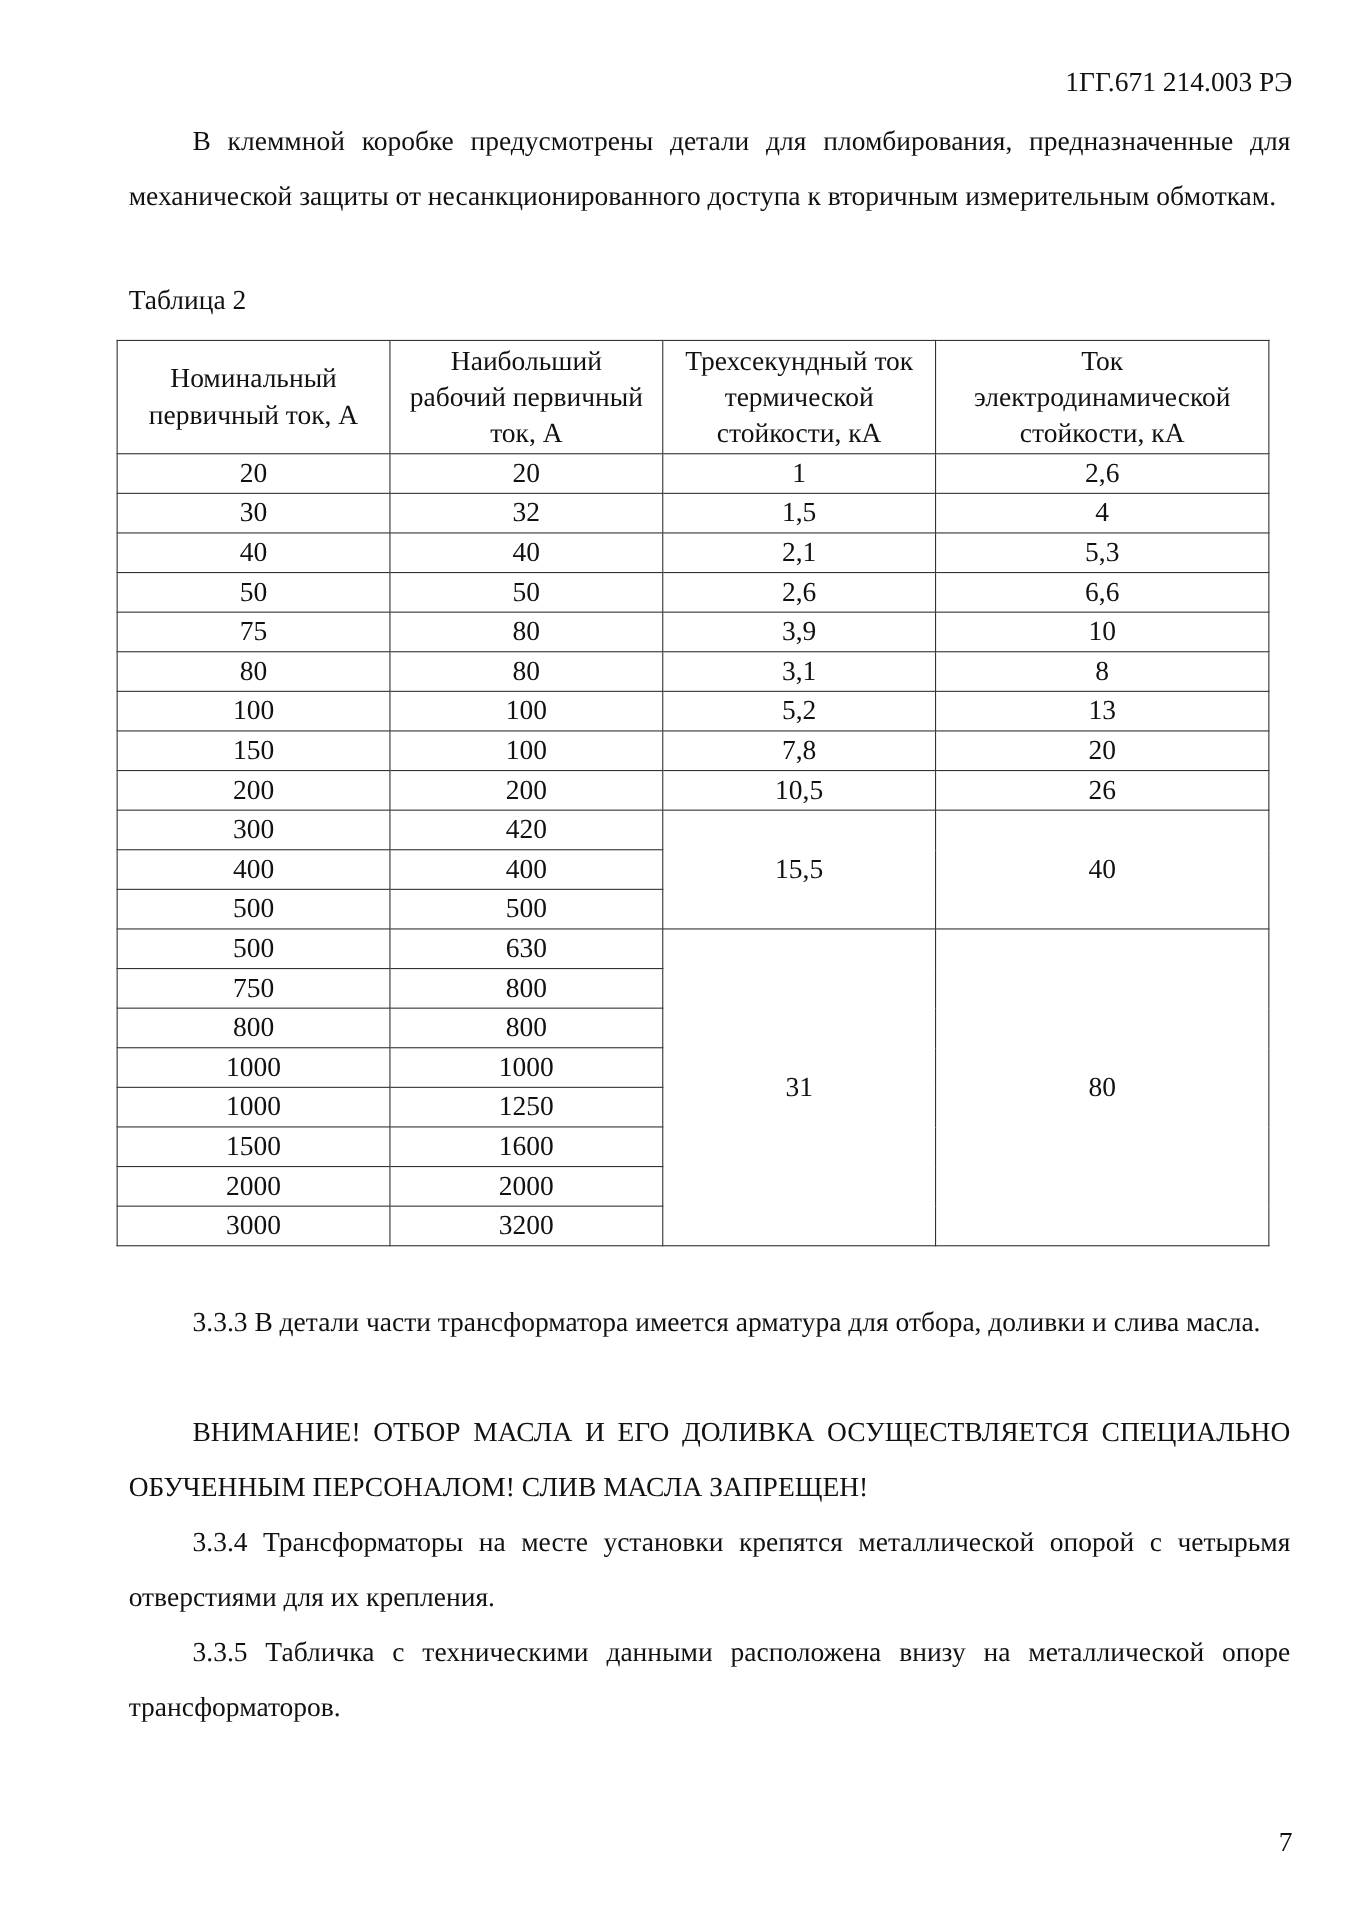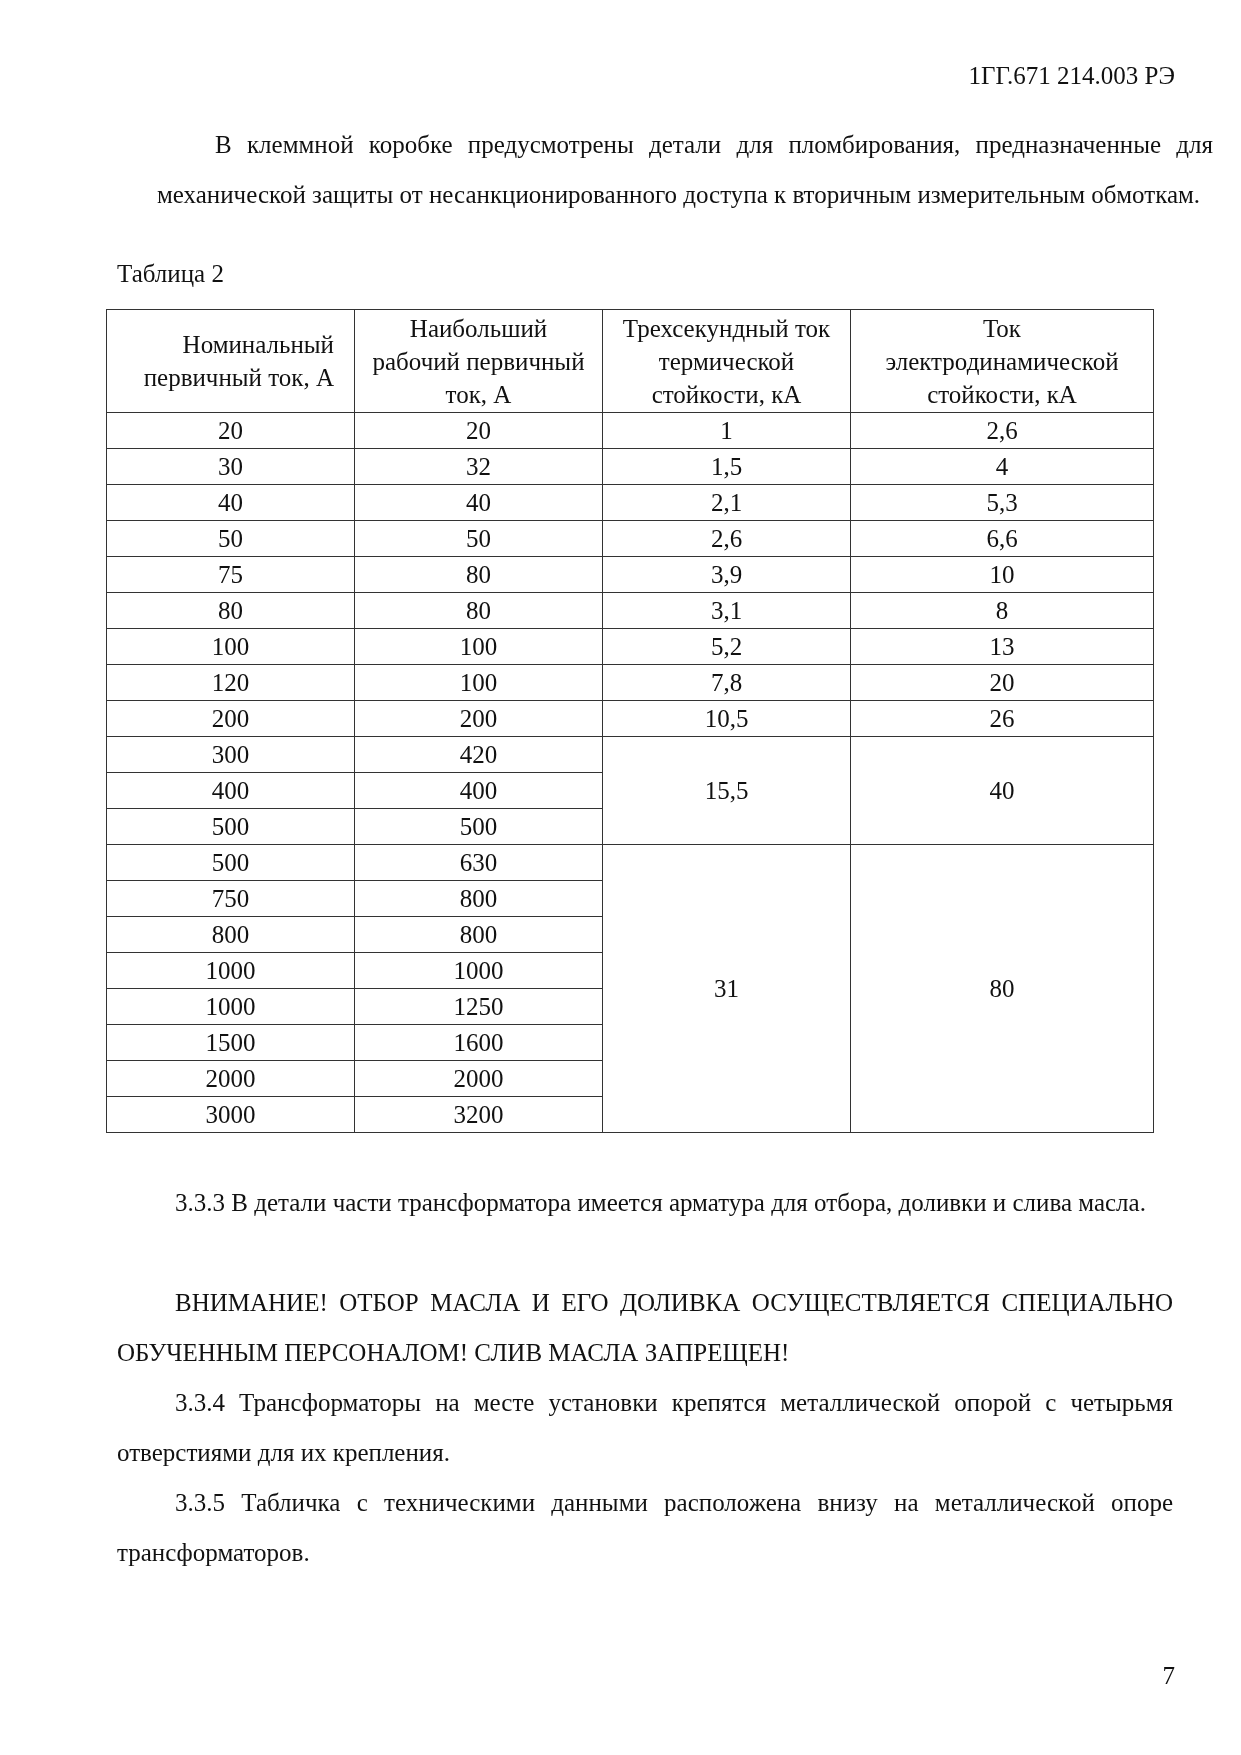--- a/index.html
+++ b/index.html
@@ -37,34 +37,34 @@
     .page-num {
       position: absolute; right: 66px; top: 1660px;
       font-size: 25px; line-height: 32px;
     }
   </style>
 </head>
 <body>
 
 <div class="doc-code">1ГГ.671 214.003 РЭ</div>
 
-<div class="para" style="top:120px;margin-left:40px;"><span class="indent"></span><span>В клеммной коробке предусмотрены детали для пломбирования, предназначенные для механической защиты от несанкционированного доступа к вторичным измерительным обмоткам.</span></div>
+<div class="para" style="top:104px;"><span class="indent"></span><span>В клеммной коробке предусмотрены детали для пломбирования, предназначенные для механической защиты от несанкционированного доступа к вторичным измерительным обмоткам.</span></div>
 
 <div class="caption">Таблица 2</div>
 
 <table class="spec">
   <colgroup>
     <col style="width:248px">
       <col style="width:248px">
       <col style="width:248px">
       <col style="width:303px">
   </colgroup>
   <thead>
     <tr>
-      <th style="padding:0 20px;text-align:right;">Номинальный первичный ток, А</th>
+      <th style="padding:0 5px;">Номинальный первичный ток, А</th>
       <th style="padding:0 12px;">Наибольший рабочий первичный ток, А</th>
       <th style="padding:0 8px;">Трехсекундный ток термической стойкости, кА</th>
       <th style="padding:0 24px;">Ток электродинамической стойкости, кА</th>
     </tr>
   </thead>
   <tbody>
     <tr>
         <td>20</td>
         <td>20</td>
         <td>1</td>
@@ -100,21 +100,21 @@
         <td>3,1</td>
         <td>8</td>
       </tr>
     <tr>
         <td>100</td>
         <td>100</td>
         <td>5,2</td>
         <td>13</td>
       </tr>
     <tr>
-        <td>120</td>
+        <td>150</td>
         <td>100</td>
         <td>7,8</td>
         <td>20</td>
       </tr>
     <tr>
         <td>200</td>
         <td>200</td>
         <td>10,5</td>
         <td>26</td>
       </tr>

